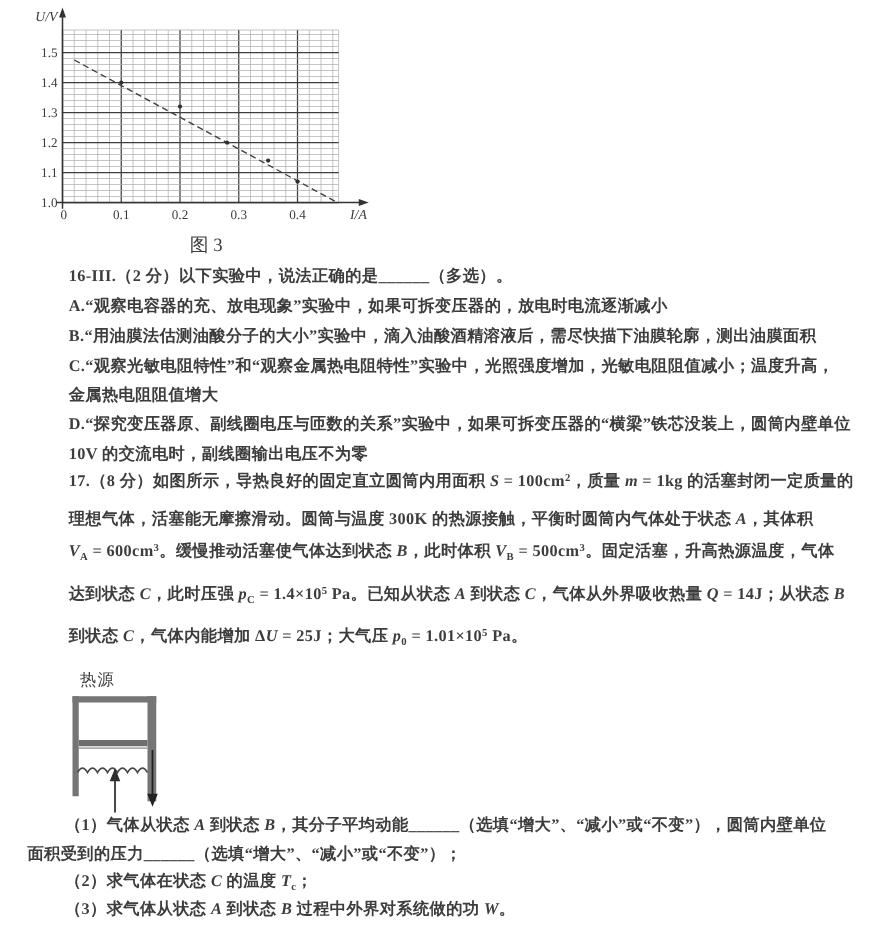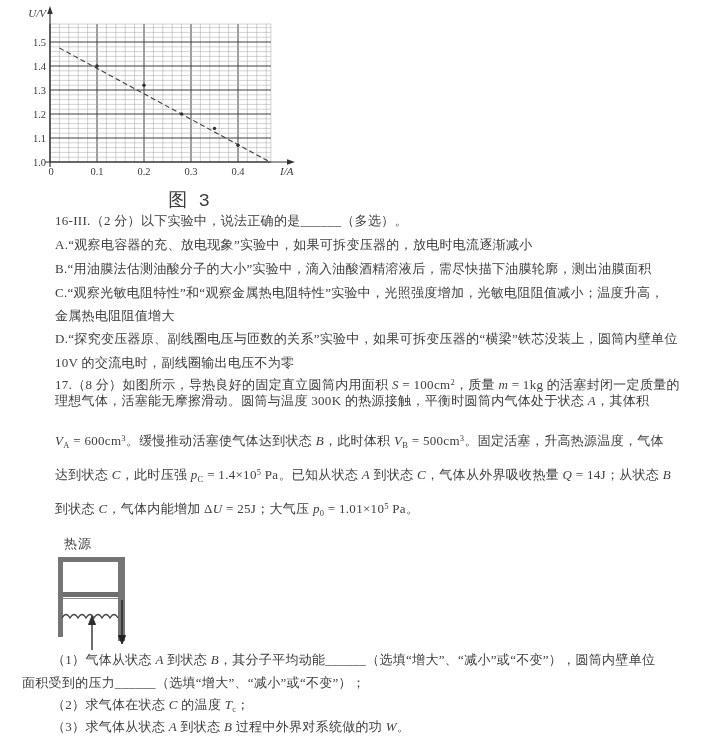--- a/index.html
+++ b/index.html
@@ -1,28 +1,28 @@
 <!DOCTYPE html>
 <html><head>
 <meta charset="utf-8">
 <style>
   html,body{margin:0;padding:0;background:#ffffff;}
   body{width:714px;height:744px;position:relative;overflow:hidden;
        font-family:"Liberation Serif","DejaVu Serif",serif;
        color:#3d3d3d;font-size:13px;}
-  .tl{position:absolute;left:55px;white-space:nowrap;letter-spacing:.3px;}
+  .tl{position:absolute;left:55px;white-space:nowrap;letter-spacing:.3px;font-weight:bold;}
   .sq{left:52px;}
   .cont{left:22px;}
   i{font-style:italic;}
   sub{font-size:8.5px;vertical-align:-3px;}
   sup{font-size:8.5px;vertical-align:4px;}
   #graph{position:absolute;left:10px;top:4px;}
   #graph text{font-family:"Liberation Serif","DejaVu Serif",serif;font-size:10.5px;fill:#3a3a3a;}
   #graph .axlab{font-style:italic;font-size:11px;}
-  .caption{position:absolute;left:120px;top:187px;width:90px;text-align:right;font-size:19px;font-family:Liberation Mono, monospace;}
+  .caption{position:absolute;left:120px;top:187px;width:90px;text-align:center;font-size:15px;}
   .heatlab{position:absolute;left:64px;top:535px;font-size:13px;letter-spacing:1px;}
   #cyl{position:absolute;left:54px;top:550px;}
 </style>
 </head>
 <body>
 
 <svg id="graph" width="300" height="180">
     <g>
       <line x1="40" y1="20" x2="40" y2="158" stroke="#3e3e3e" stroke-width="1"></line>
       <line x1="49.4" y1="20" x2="49.4" y2="158" stroke="#ababab" stroke-width="0.55"></line>
@@ -115,21 +115,21 @@
 
 <div class="tl" style="top:212px">16-III.（2 分）以下实验中，说法正确的是______（多选）。</div>
 <div class="tl" style="top:236px">A.“观察电容器的充、放电现象”实验中，如果可拆变压器的，放电时电流逐渐减小</div>
 <div class="tl" style="top:260px">B.“用油膜法估测油酸分子的大小”实验中，滴入油酸酒精溶液后，需尽快描下油膜轮廓，测出油膜面积</div>
 <div class="tl" style="top:284px">C.“观察光敏电阻特性”和“观察金属热电阻特性”实验中，光照强度增加，光敏电阻阻值减小；温度升高，</div>
 <div class="tl" style="top:307px">金属热电阻阻值增大</div>
 <div class="tl" style="top:330px">D.“探究变压器原、副线圈电压与匝数的关系”实验中，如果可拆变压器的“横梁”铁芯没装上，圆筒内壁单位</div>
 <div class="tl" style="top:354px">10V 的交流电时，副线圈输出电压不为零</div>
 
 <div class="tl" style="top:376px">17.（8 分）如图所示，导热良好的固定直立圆筒内用面积 <i>S</i> = 100cm<sup>2</sup>，质量 <i>m</i> = 1kg 的活塞封闭一定质量的</div>
-<div class="tl" style="top:392px">理想气体，活塞能无摩擦滑动。圆筒与温度  300K 的热源接触，平衡时圆筒内气体处于状态 <i>A</i>，其体积</div>
+<div class="tl" style="top:406px">理想气体，活塞能无摩擦滑动。圆筒与温度  300K 的热源接触，平衡时圆筒内气体处于状态 <i>A</i>，其体积</div>
 <div class="tl" style="top:432px"><i>V</i><sub>A</sub> = 600cm<sup>3</sup>。缓慢推动活塞使气体达到状态 <i>B</i>，此时体积 <i>V</i><sub>B</sub> = 500cm<sup>3</sup>。固定活塞，升高热源温度，气体</div>
 <div class="tl" style="top:466px">达到状态 <i>C</i>，此时压强 <i>p</i><sub>C</sub> = 1.4×10<sup>5</sup> Pa。已知从状态 <i>A</i> 到状态 <i>C</i>，气体从外界吸收热量 <i>Q</i> = 14J；从状态 <i>B</i></div>
 <div class="tl" style="top:500px">到状态 <i>C</i>，气体内能增加 Δ<i>U</i> = 25J；大气压 <i>p</i><sub>0</sub> = 1.01×10<sup>5</sup> Pa。</div>
 
 <div class="heatlab">热源</div>
 <svg id="cyl" width="85" height="105" viewBox="0 0 85 105">
   <g>
     <rect x="4" y="7" width="67" height="5" fill="#757575"></rect>
     <rect x="4" y="7" width="5" height="80" fill="#757575"></rect>
     <rect x="64" y="7" width="7" height="84" fill="#757575"></rect>

